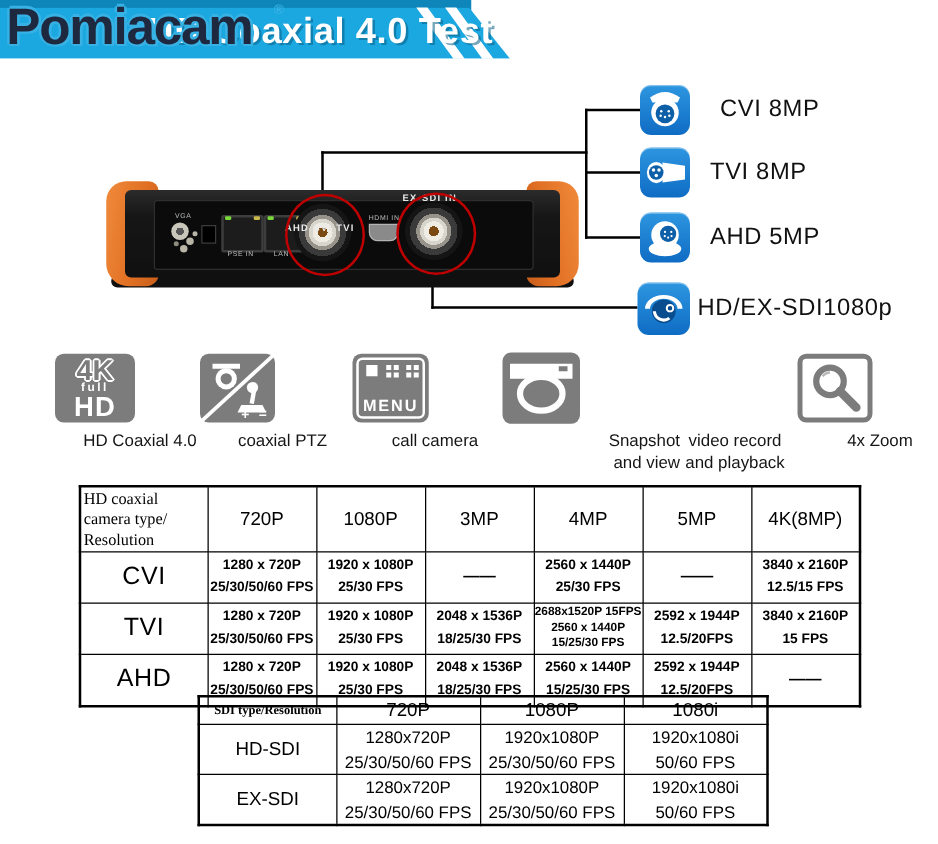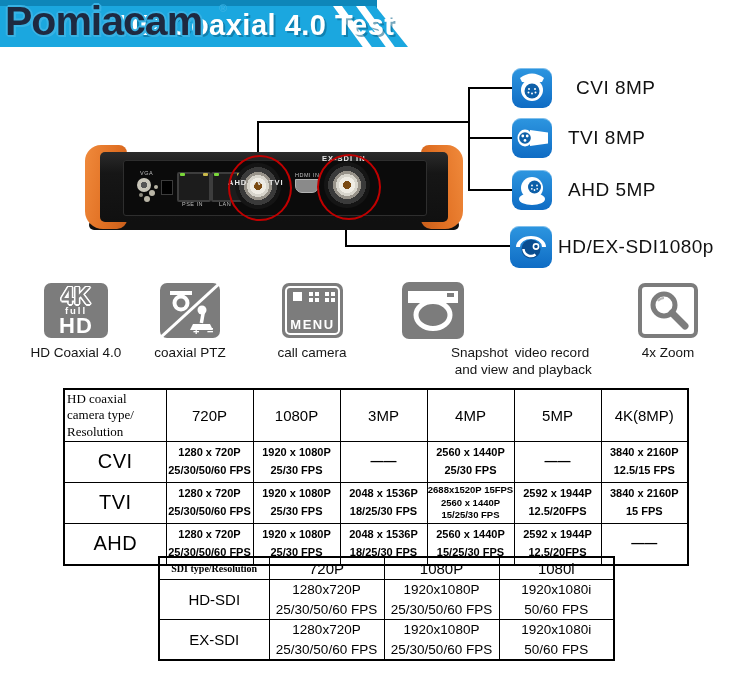--- a/index.html
+++ b/index.html
@@ -51,21 +51,21 @@
   
   .cline{position:absolute;background:#000;z-index:6;}
 
   
   .cam-tile{position:absolute;width:40px;height:40px;border-radius:9px;z-index:11;
             background:linear-gradient(#2D96E0,#0F6CC4);box-shadow:inset 0 1px 0 rgba(255,255,255,.4);}
   .cam-label{position:absolute;font-size:19px;color:#111;letter-spacing:.5px;white-space:nowrap;z-index:11;}
 
   
   .fbox{position:absolute;border-radius:7px;background:#7C7C7C;z-index:11;}
-  .fcap{position:absolute;width:150px;text-align:center;font-size:13.5px;color:#151515;line-height:1.25;z-index:11;}
+  .fcap{position:absolute;width:150px;text-align:center;font-size:13.5px;color:#151515;line-height:1.25;z-index:11;padding-left:36px;}
   .fcap span{display:block;}
   .badge4k{width:64px;height:55px;display:flex;flex-direction:column;align-items:center;justify-content:center;}
   .b4k-top{font-size:23px;font-weight:800;line-height:.9;color:#7C7C7C;
            text-shadow:-1.5px 0 #fff,1.5px 0 #fff,0 -1.5px #fff,0 1.5px #fff,-1px -1px #fff,1px -1px #fff,-1px 1px #fff,1px 1px #fff;}
   .b4k-mid{font-size:9.5px;font-weight:bold;color:#fff;letter-spacing:2px;line-height:1;}
   .b4k-bot{font-size:22px;font-weight:800;color:#fff;line-height:.9;letter-spacing:1px;}
   .menu-inner{position:absolute;inset:3px;border:2px solid #fff;border-radius:5px;}
   .menu-sq{position:absolute;left:11px;top:9px;width:9px;height:9px;background:#fff;}
   .menu-dot{position:absolute;width:3.5px;height:3.5px;background:#fff;}
   .menu-word{position:absolute;left:0;right:0;bottom:6px;text-align:center;color:#fff;font-weight:bold;font-size:13px;letter-spacing:1.5px;}

